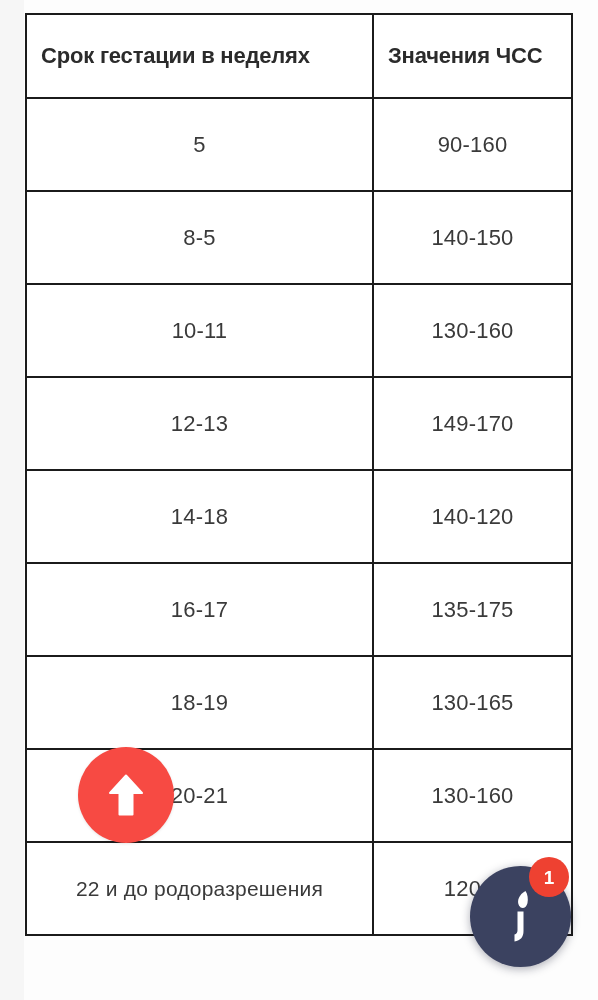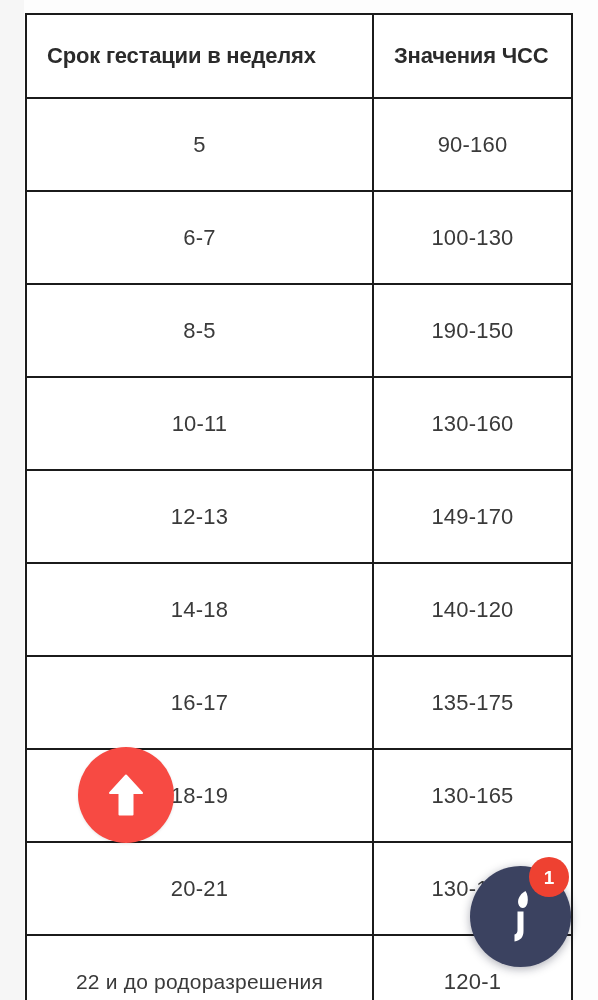--- a/index.html
+++ b/index.html
@@ -44,21 +44,21 @@
     color: #333333;
     background: #ffffff;
   }
 
   table.hr-table thead th {
     height: 82px;
     font-size: 22px;
     font-weight: bold;
     color: #2b2b2b;
     text-align: left;
-    padding: 0 20px;
+    padding: 0 14px;
     vertical-align: middle;
     letter-spacing: -0.2px;
   }
 
   table.hr-table tbody td {
     height: 91px;
     font-size: 22px;
     font-weight: normal;
     text-align: center;
     vertical-align: middle;
@@ -143,26 +143,22 @@
           <th>Срок гестации в неделях</th>
           <th>Значения ЧСС</th>
         </tr>
       </thead>
       <tbody>
         <tr>
           <td class="col-term">5</td>
           <td class="col-hr">90-160</td>
         </tr>
         <tr>
-          <td class="col-term">6-7</td>
-          <td class="col-hr">100-130</td>
-        </tr>
-        <tr>
           <td class="col-term">8-5</td>
-          <td class="col-hr">190-150</td>
+          <td class="col-hr">140-150</td>
         </tr>
         <tr>
           <td class="col-term">10-11</td>
           <td class="col-hr">130-160</td>
         </tr>
         <tr>
           <td class="col-term">12-13</td>
           <td class="col-hr">149-170</td>
         </tr>
         <tr>

